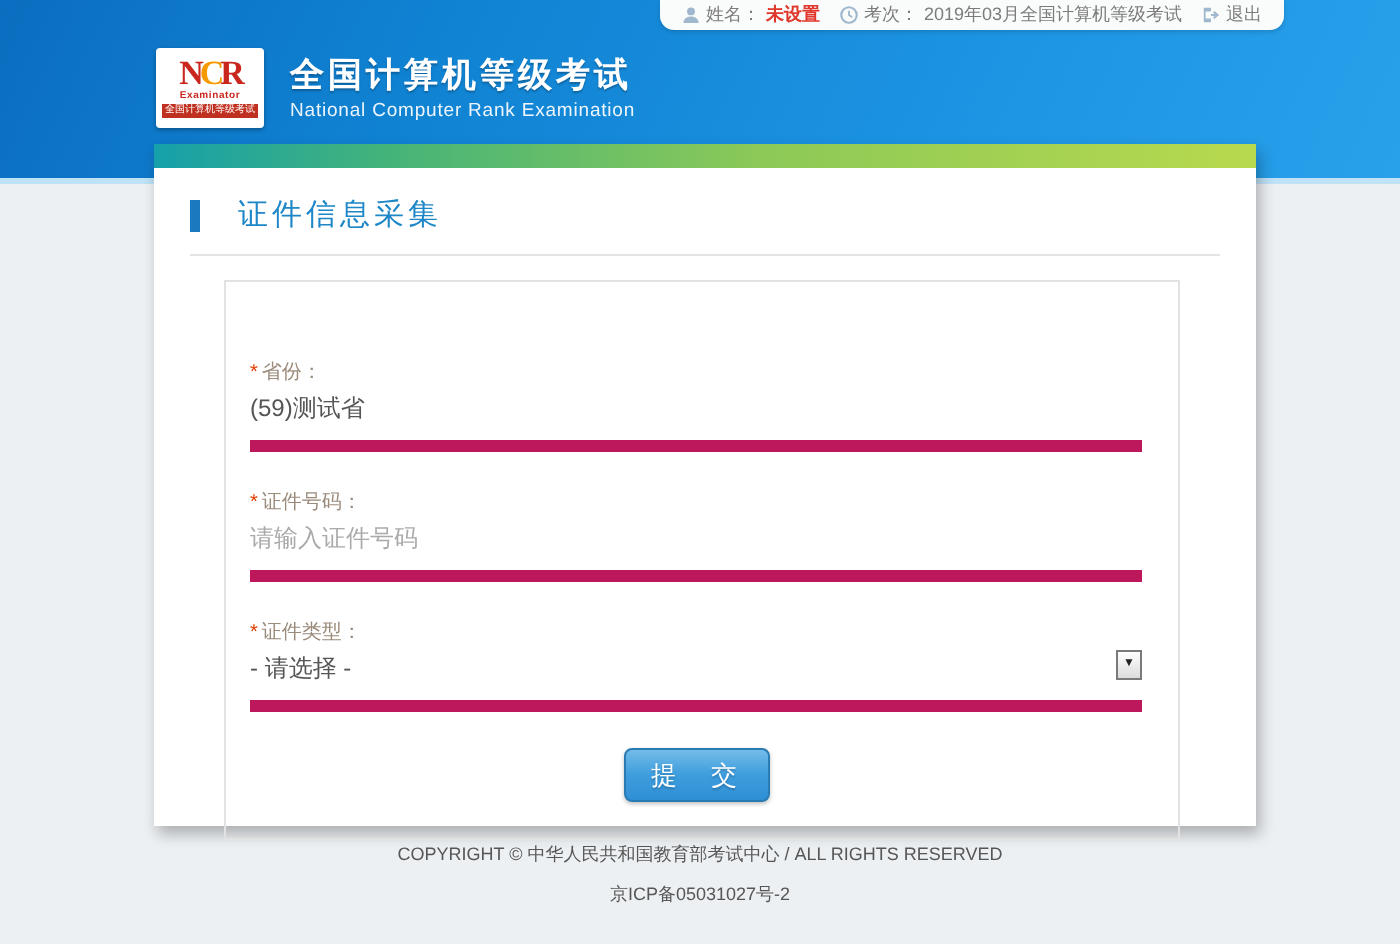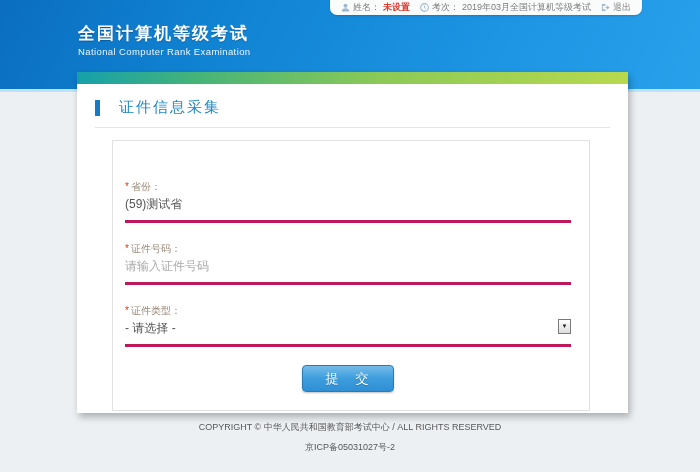--- a/index.html
+++ b/index.html
@@ -58,37 +58,37 @@
   
   .form-box{
     margin:12px 20px 0 17px;border:1px solid #e2e2e2;
     padding:20px 18px 18px 12px;
   }
   .field{margin-bottom:18px;margin-top:20px;}
   .field-label{font-size:10px;line-height:12px;color:#9a8a7a;margin-bottom:4px;}
   .req{color:#e03c00;margin-right:2px;}
   .field-value{
     font-size:12px;line-height:15px;color:#555;
-    padding-bottom:8px;border-bottom:3px solid #be185d;
+    padding-bottom:8px;border-bottom:6px solid #be185d;
   }
   .select-row{display:flex;align-items:flex-start;justify-content:space-between;}
   .arrow-box{
     width:13px;height:15px;margin-top:-2px;
     border:1px solid #7a7a7a;background:linear-gradient(180deg,#ffffff,#dcdcdc);
     display:flex;align-items:center;justify-content:center;
     font-size:6px;color:#222;cursor:pointer;box-sizing:border-box;
   }
   .field-input{
     width:100%;border:none;outline:none;background:transparent;
     font-size:12px;color:#555;padding:0;margin:0;line-height:15px;
     font-family:"Liberation Sans","DejaVu Sans",sans-serif;
   }
   .field-input::placeholder{color:#aaa;opacity:1;}
   .submit-btn{
-    display:block;margin:12px auto 0;width:92px;height:27px;
+    display:block;margin:12px auto 0;width:73px;height:27px;
     background:linear-gradient(180deg,#74bce8 0%,#3d9ddd 50%,#2f8fd4 100%);
     border:1px solid #2a7ab3;border-radius:4px;
     color:#fff;font-size:13px;letter-spacing:2px;cursor:pointer;
     font-family:"Liberation Sans","DejaVu Sans",sans-serif;
     text-shadow:0 1px 1px rgba(0,0,0,.2);
     box-shadow:0 1px 2px rgba(0,0,0,.25);
   }
   
   .footer{position:absolute;left:0;top:421px;width:700px;text-align:center;color:#565656;font-size:9px;}
   .footer-line2{margin-top:7px;color:#565656;}
@@ -118,20 +118,25 @@
   <span class="tb-item tb-logout">
     <svg width="9" height="9" viewBox="0 0 10 10">
       <path d="M1 1h4v2H2v4h3v2H1z" fill="#9fb8cd"></path>
         <path d="M5 5h3M6.5 3.2L8.6 5 6.5 6.8" fill="none" stroke="#9fb8cd" stroke-width="1.2"></path>
     </svg>
     <span>退出</span>
   </span>
 </div>
 
 <div class="brand">
+  <div class="logo">
+    <div class="logo-letters"><span class="l1">N</span><span class="l2">C</span><span class="l3">R</span></div>
+    <div class="logo-sub">Examinator</div>
+    <div class="logo-band">全国计算机等级考试</div>
+  </div>
   <div>
     <div class="brand-title">全国计算机等级考试</div>
     <div class="brand-sub">National Computer Rank Examination</div>
   </div>
 </div>
 
 <div class="container">
   <div class="green-strip"></div>
   <div class="section">
     <div class="section-title-row">

